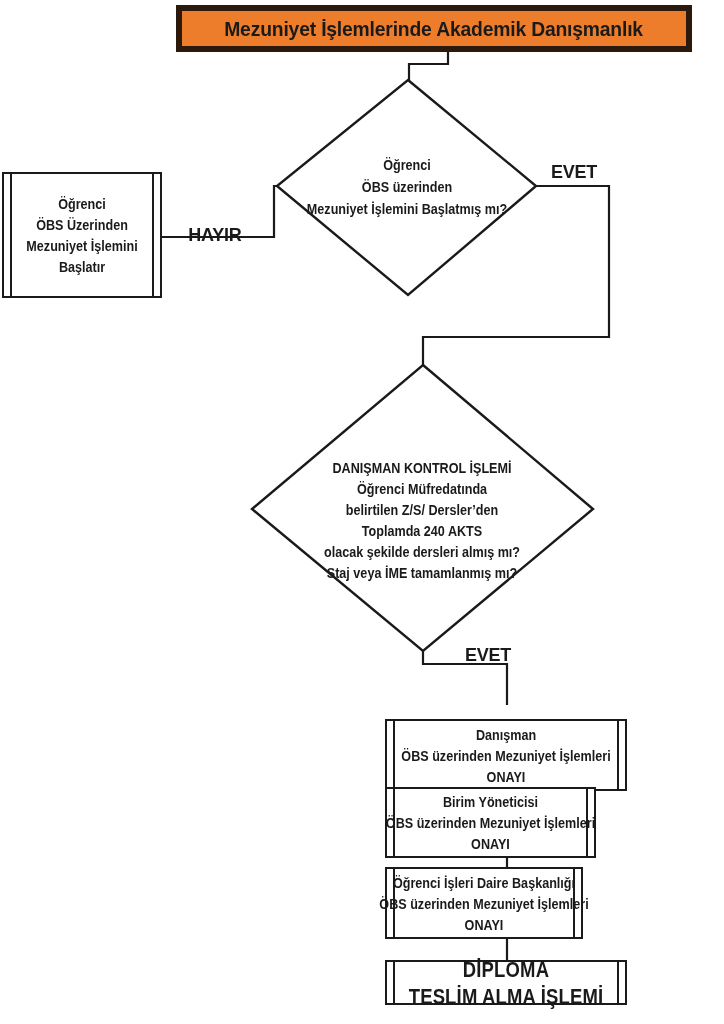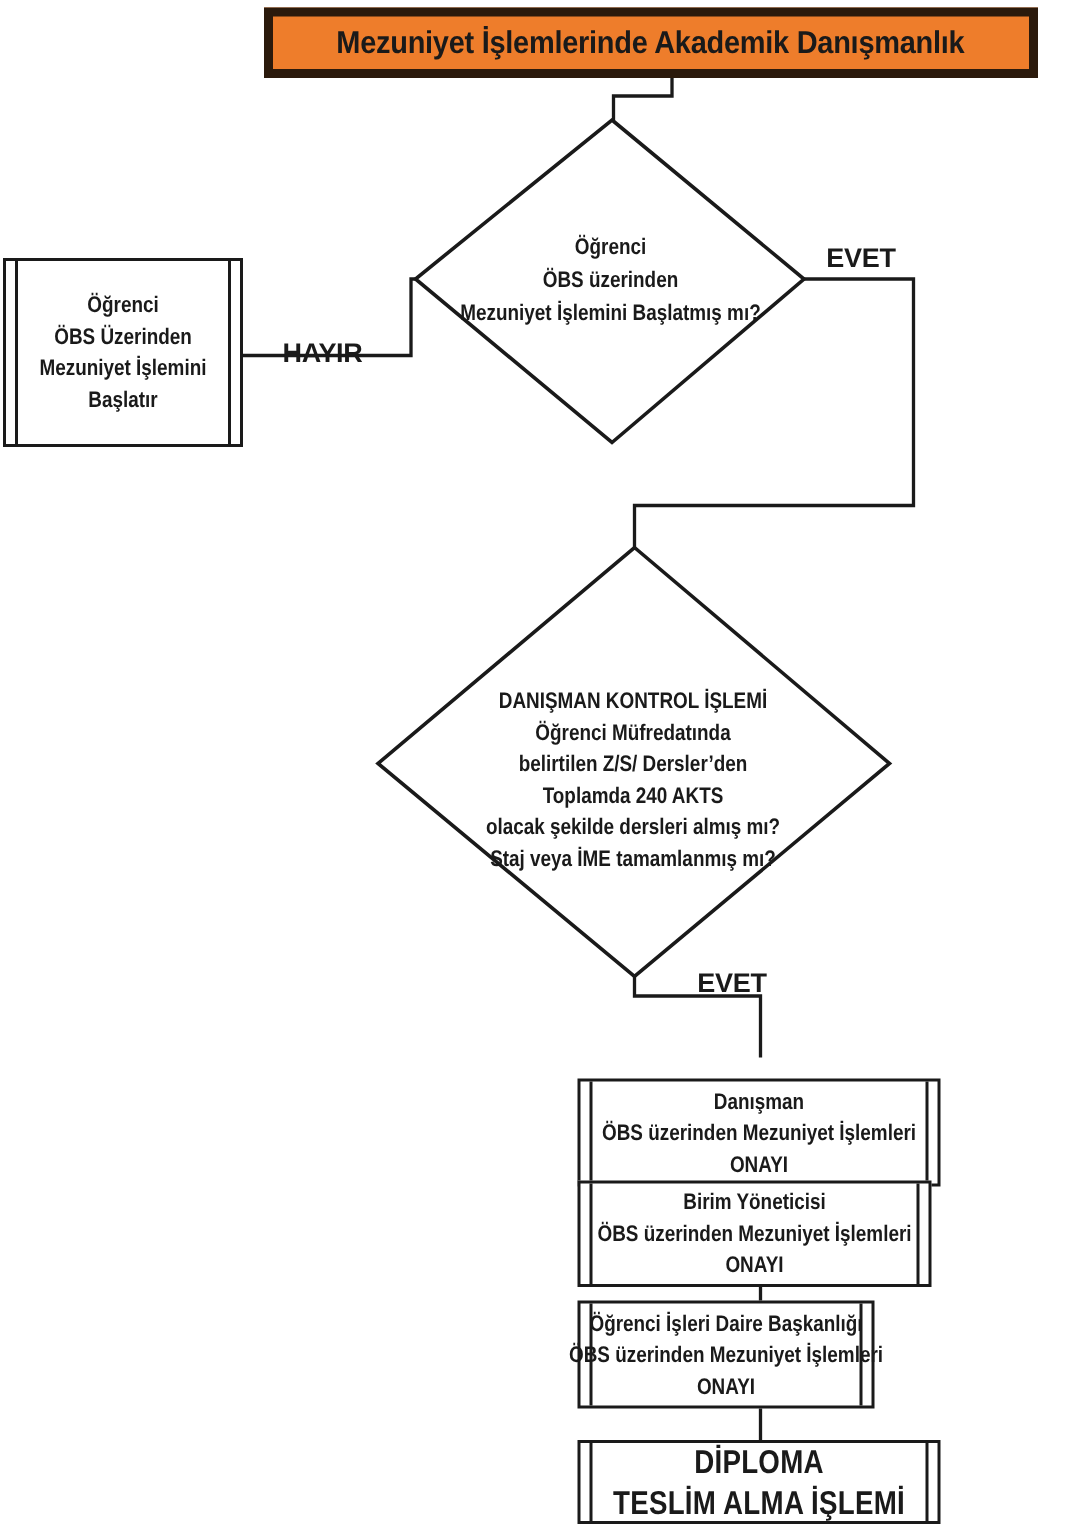--- a/index.html
+++ b/index.html
@@ -102,41 +102,41 @@
   <div class="node" style="left:385px;top:704px;width:242px;height:72px;margin-top:15px;">
     <span class="sidebar l"></span>
     <span class="sidebar r"></span>
     <div class="ptext">
       <div>Danışman</div>
       <div>ÖBS üzerinden Mezuniyet İşlemleri</div>
       <div>ONAYI</div>
     </div>
   </div>
 
-  <div class="node" style="left:385px;top:787px;width:236px;height:71px;">
+  <div class="node" style="left:385px;top:787px;width:211px;height:71px;">
     <span class="sidebar l"></span>
     <span class="sidebar r"></span>
     <div class="ptext">
       <div>Birim Yöneticisi</div>
       <div>ÖBS üzerinden Mezuniyet İşlemleri</div>
       <div>ONAYI</div>
     </div>
   </div>
 
   <div class="node" style="left:385px;top:867px;width:198px;height:72px;">
     <span class="sidebar l"></span>
     <span class="sidebar r"></span>
     <div class="ptext">
       <div>Öğrenci İşleri Daire Başkanlığı</div>
       <div>ÖBS üzerinden Mezuniyet İşlemleri</div>
       <div>ONAYI</div>
     </div>
   </div>
 
-  <div class="node big" style="left:385px;top:960px;width:242px;height:56px;">
+  <div class="node big" style="left:385px;top:960px;width:242px;height:45px;">
     <span class="sidebar l"></span>
     <span class="sidebar r"></span>
     <div class="ptext">
       <div>DİPLOMA</div>
       <div>TESLİM ALMA İŞLEMİ</div>
     </div>
   </div>
 
 </div>
 

